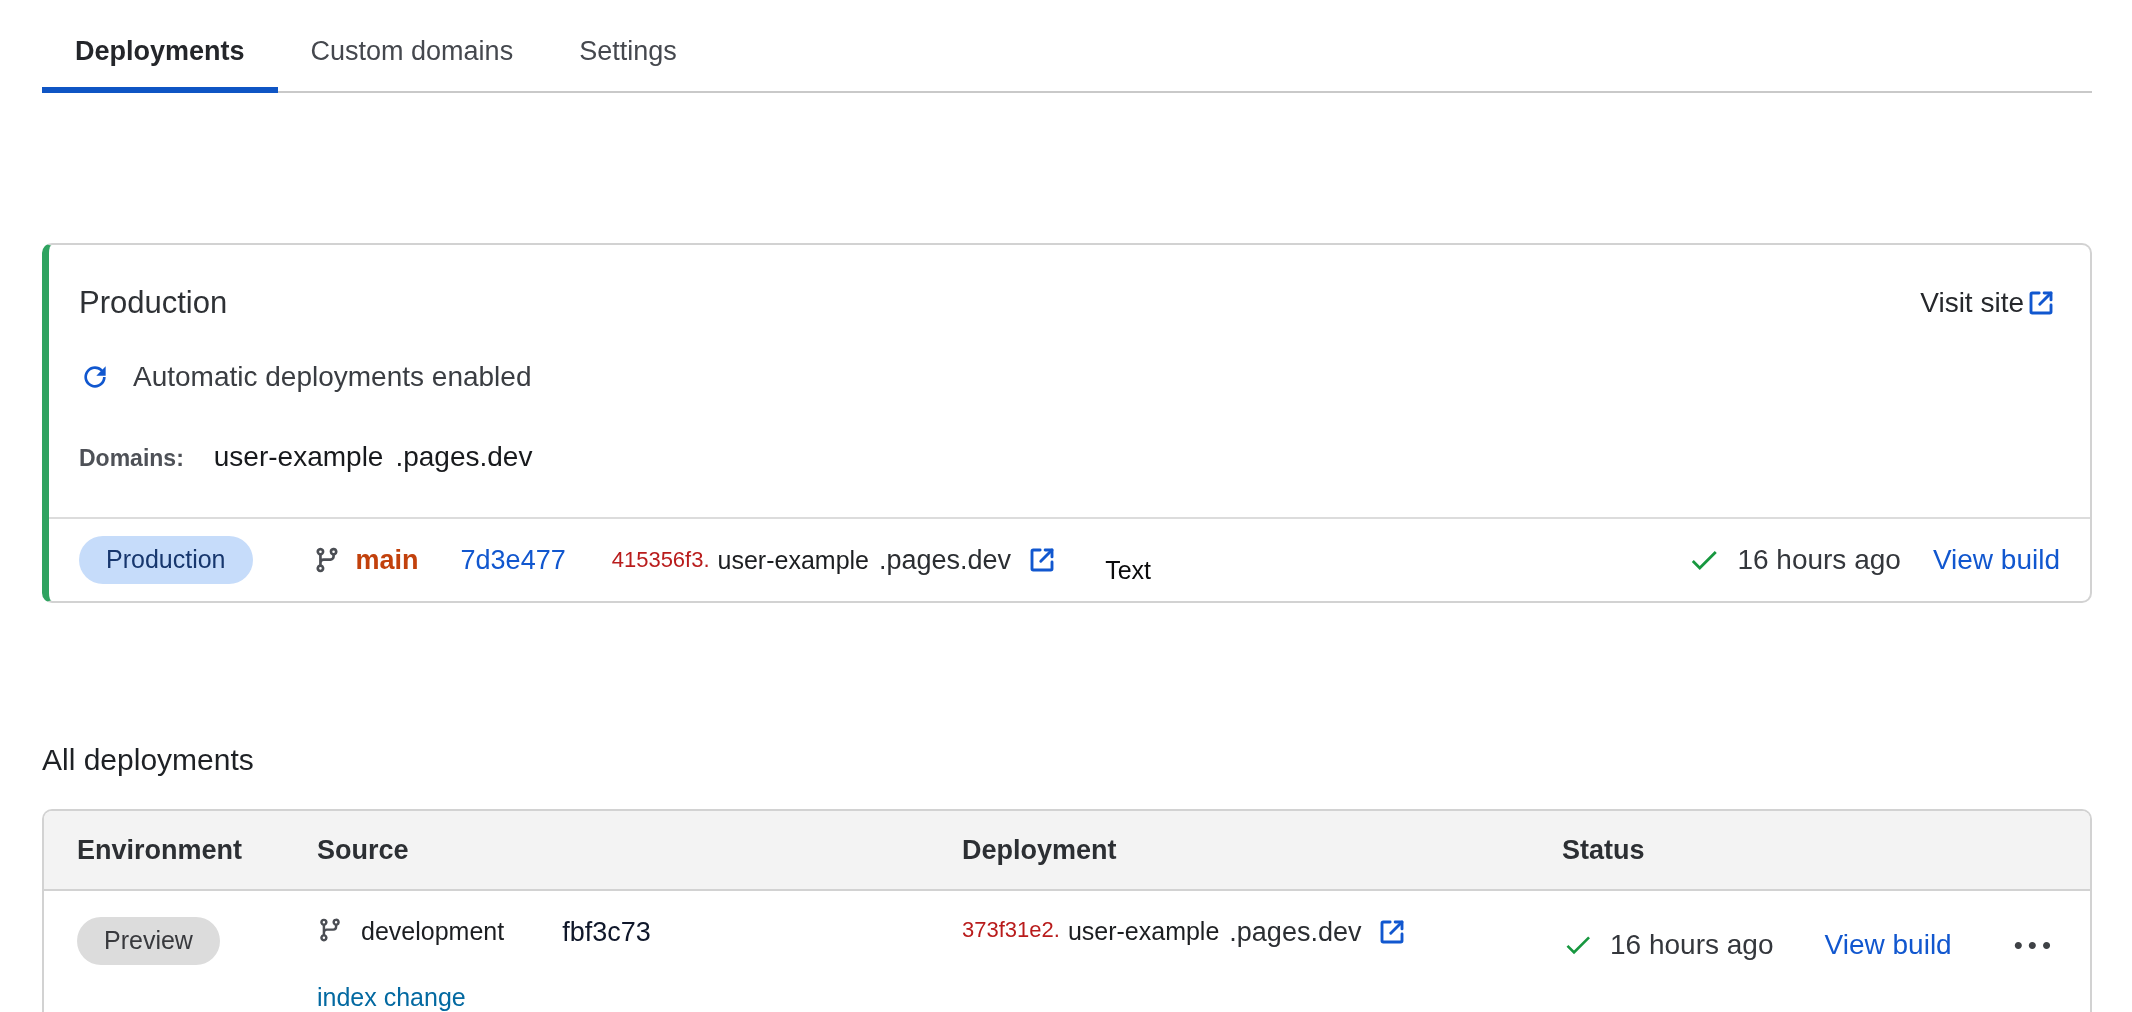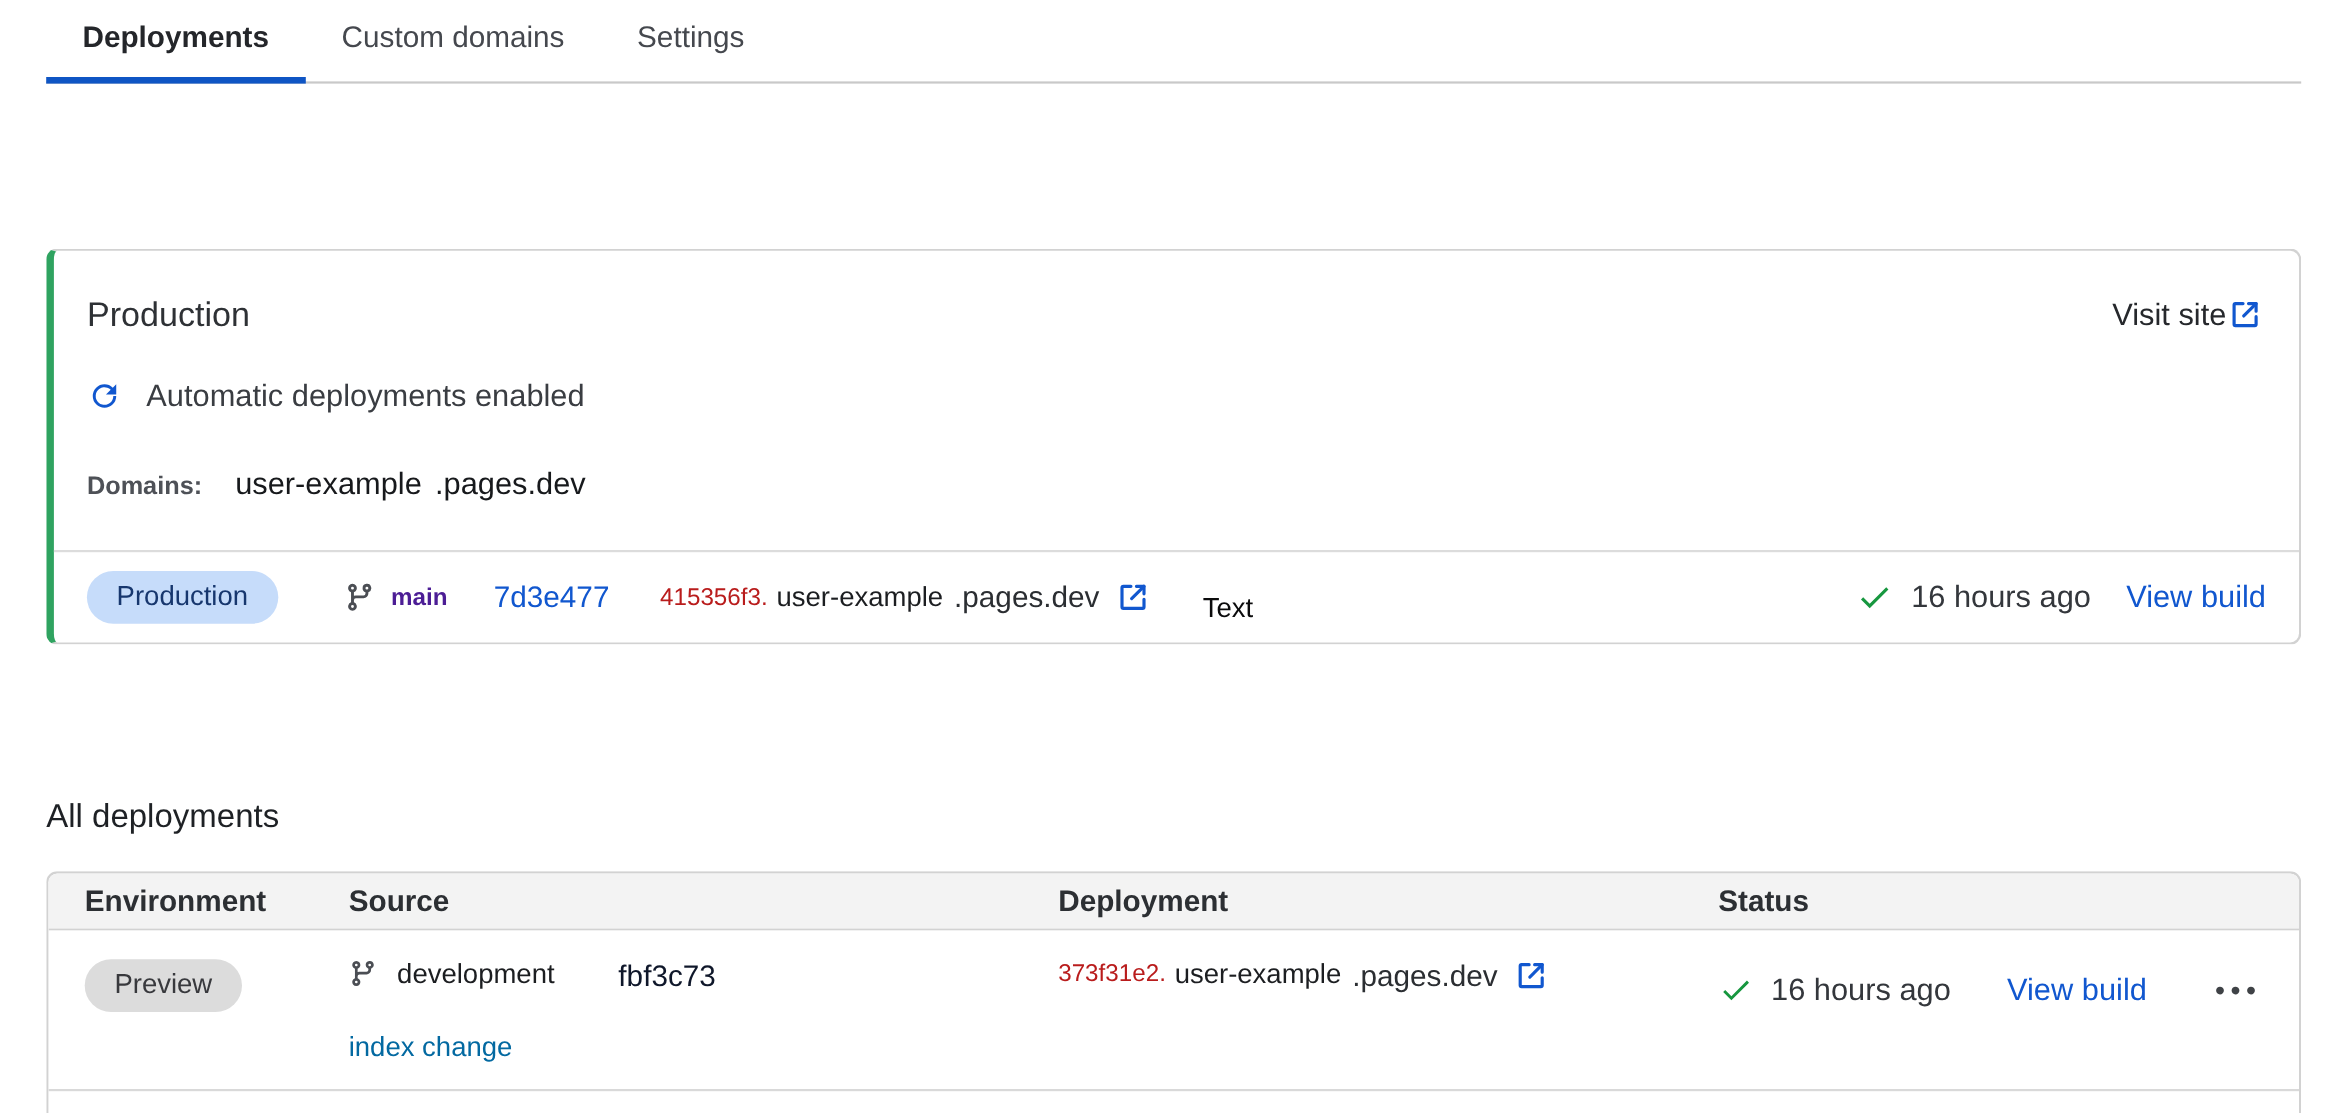--- a/index.html
+++ b/index.html
@@ -7,21 +7,21 @@
   body {
     font-family: "Liberation Sans", sans-serif;
     background: #ffffff;
     color: #2f3237;
     position: relative;
   }
 
   
   .tabbar {
     margin: 0 40px 0 42px;
-    padding-top: 1px;
+    padding-top: 18px;
     border-bottom: 2px solid #c9c9c9;
     display: flex;
   }
   .tab {
     padding: 18px 33px 24px 33px;
     font-size: 27px;
     color: #45484e;
     position: relative;
     cursor: pointer;
     white-space: nowrap;
@@ -72,21 +72,21 @@
     display: inline-block;
     font-size: 25px;
     padding: 9px 27px 10px 27px;
     border-radius: 999px;
     white-space: nowrap;
   }
   .badge-blue { background: #c6dcfa; color: #17376e; }
   .badge-gray { background: #dcdcdc; color: #38393d; }
 
   .branch-group { display: flex; align-items: center; gap: 15px; margin-left: 60px; }
-  .branch-name { font-size: 22px; font-weight: 700; color: #4c1d95; }
+  .branch-name { font-size: 27px; font-weight: 700; color: #c2410c; }
   .commit-link { margin-left: 42px; font-size: 27px; color: #1157cf; text-decoration: none; cursor: pointer; }
   .url-group { margin-left: 46px; display: flex; align-items: center; }
   .url-sub { font-size: 22px; color: #b91c1c; }
   .url-name { font-size: 25px; color: #1c1e21; margin-left: 8px; }
   .url-suffix { font-size: 27px; color: #2b2e32; margin-left: 10px; }
   .ext-icon { margin-left: 16px; display: inline-flex; cursor: pointer; }
   .row-note { margin-left: 48px; font-size: 25px; color: #0b0b0c; transform: translateY(10px); }
 
   .status-group { margin-left: auto; display: flex; align-items: center; }
   .status-time { margin-left: 16px; font-size: 28px; color: #34373c; }
@@ -104,21 +104,21 @@
     margin: 32px 40px 0 42px;
     border: 2px solid #d2d2d2;
     border-bottom: none;
     border-radius: 10px 10px 0 0;
     height: 225px;
     overflow: hidden;
     background: #fff;
   }
   .thead {
     background: #f3f3f3;
-    height: 52px;
+    height: 80px;
     border-bottom: 2px solid #d2d2d2;
     border-radius: 8px 8px 0 0;
     display: grid;
     grid-template-columns: 240px 645px 600px 1fr;
     align-items: center;
     padding-left: 33px;
     font-size: 27px;
     font-weight: 700;
     color: #2c2f33;
   }

